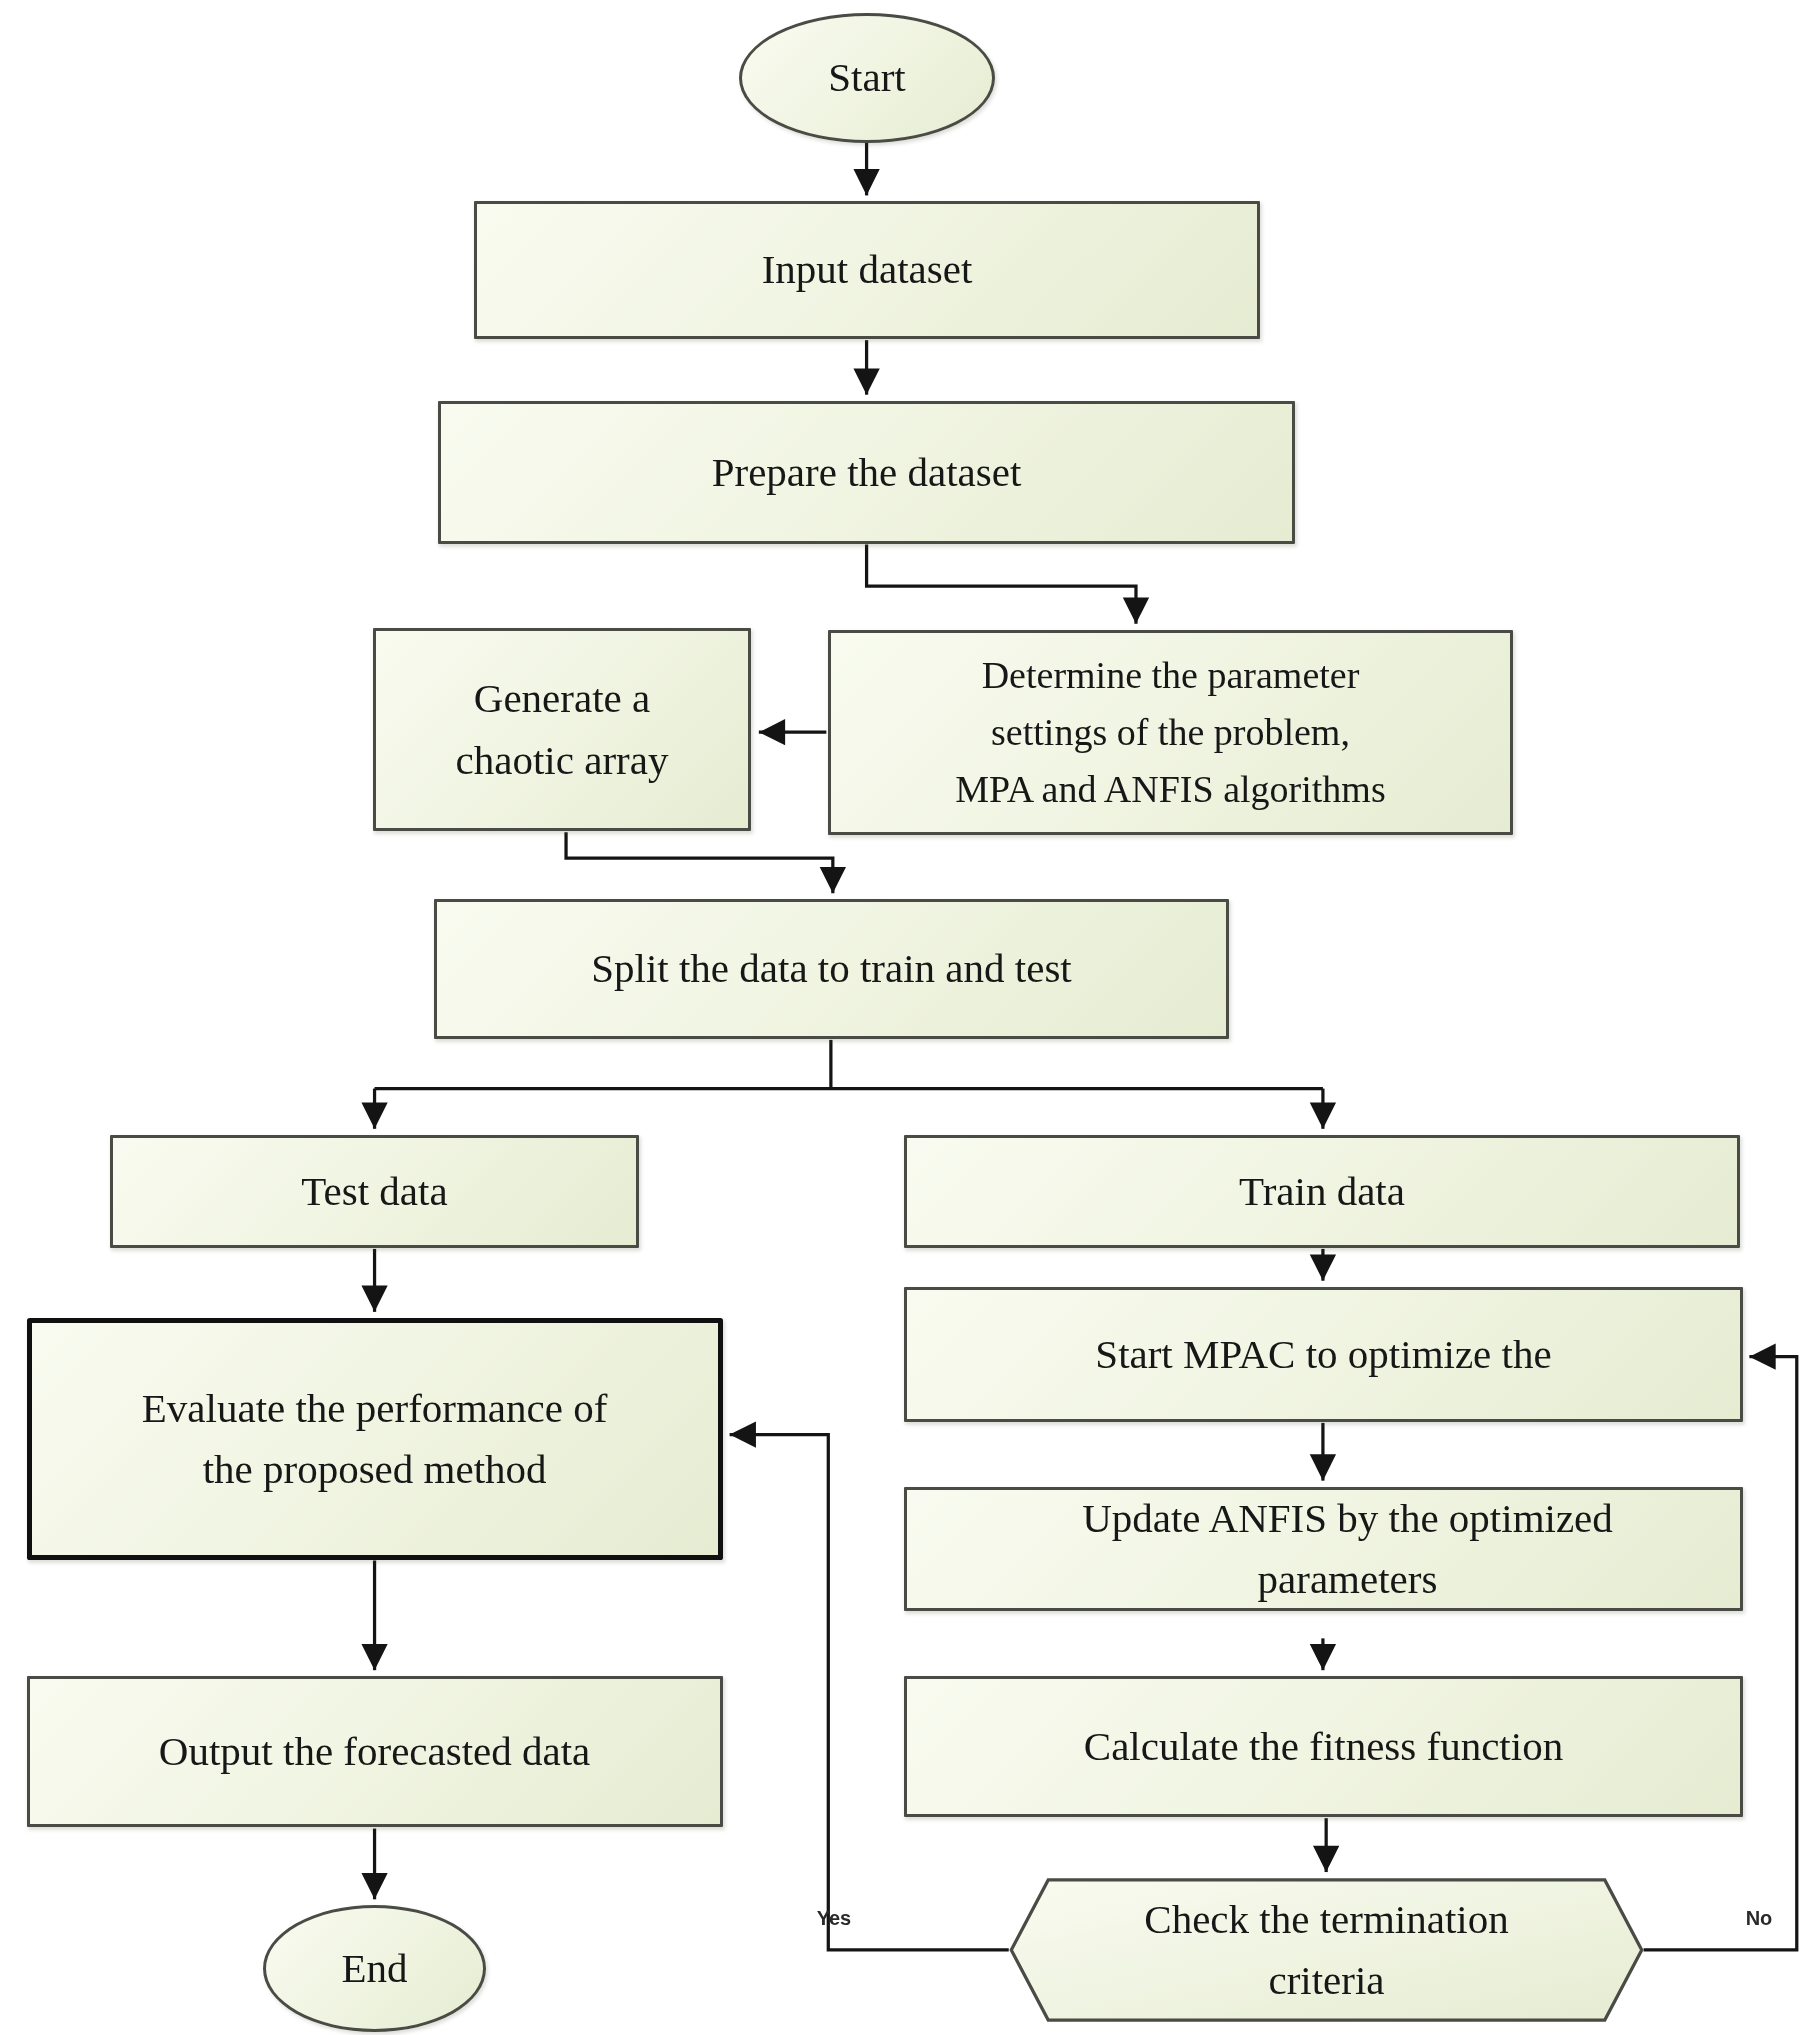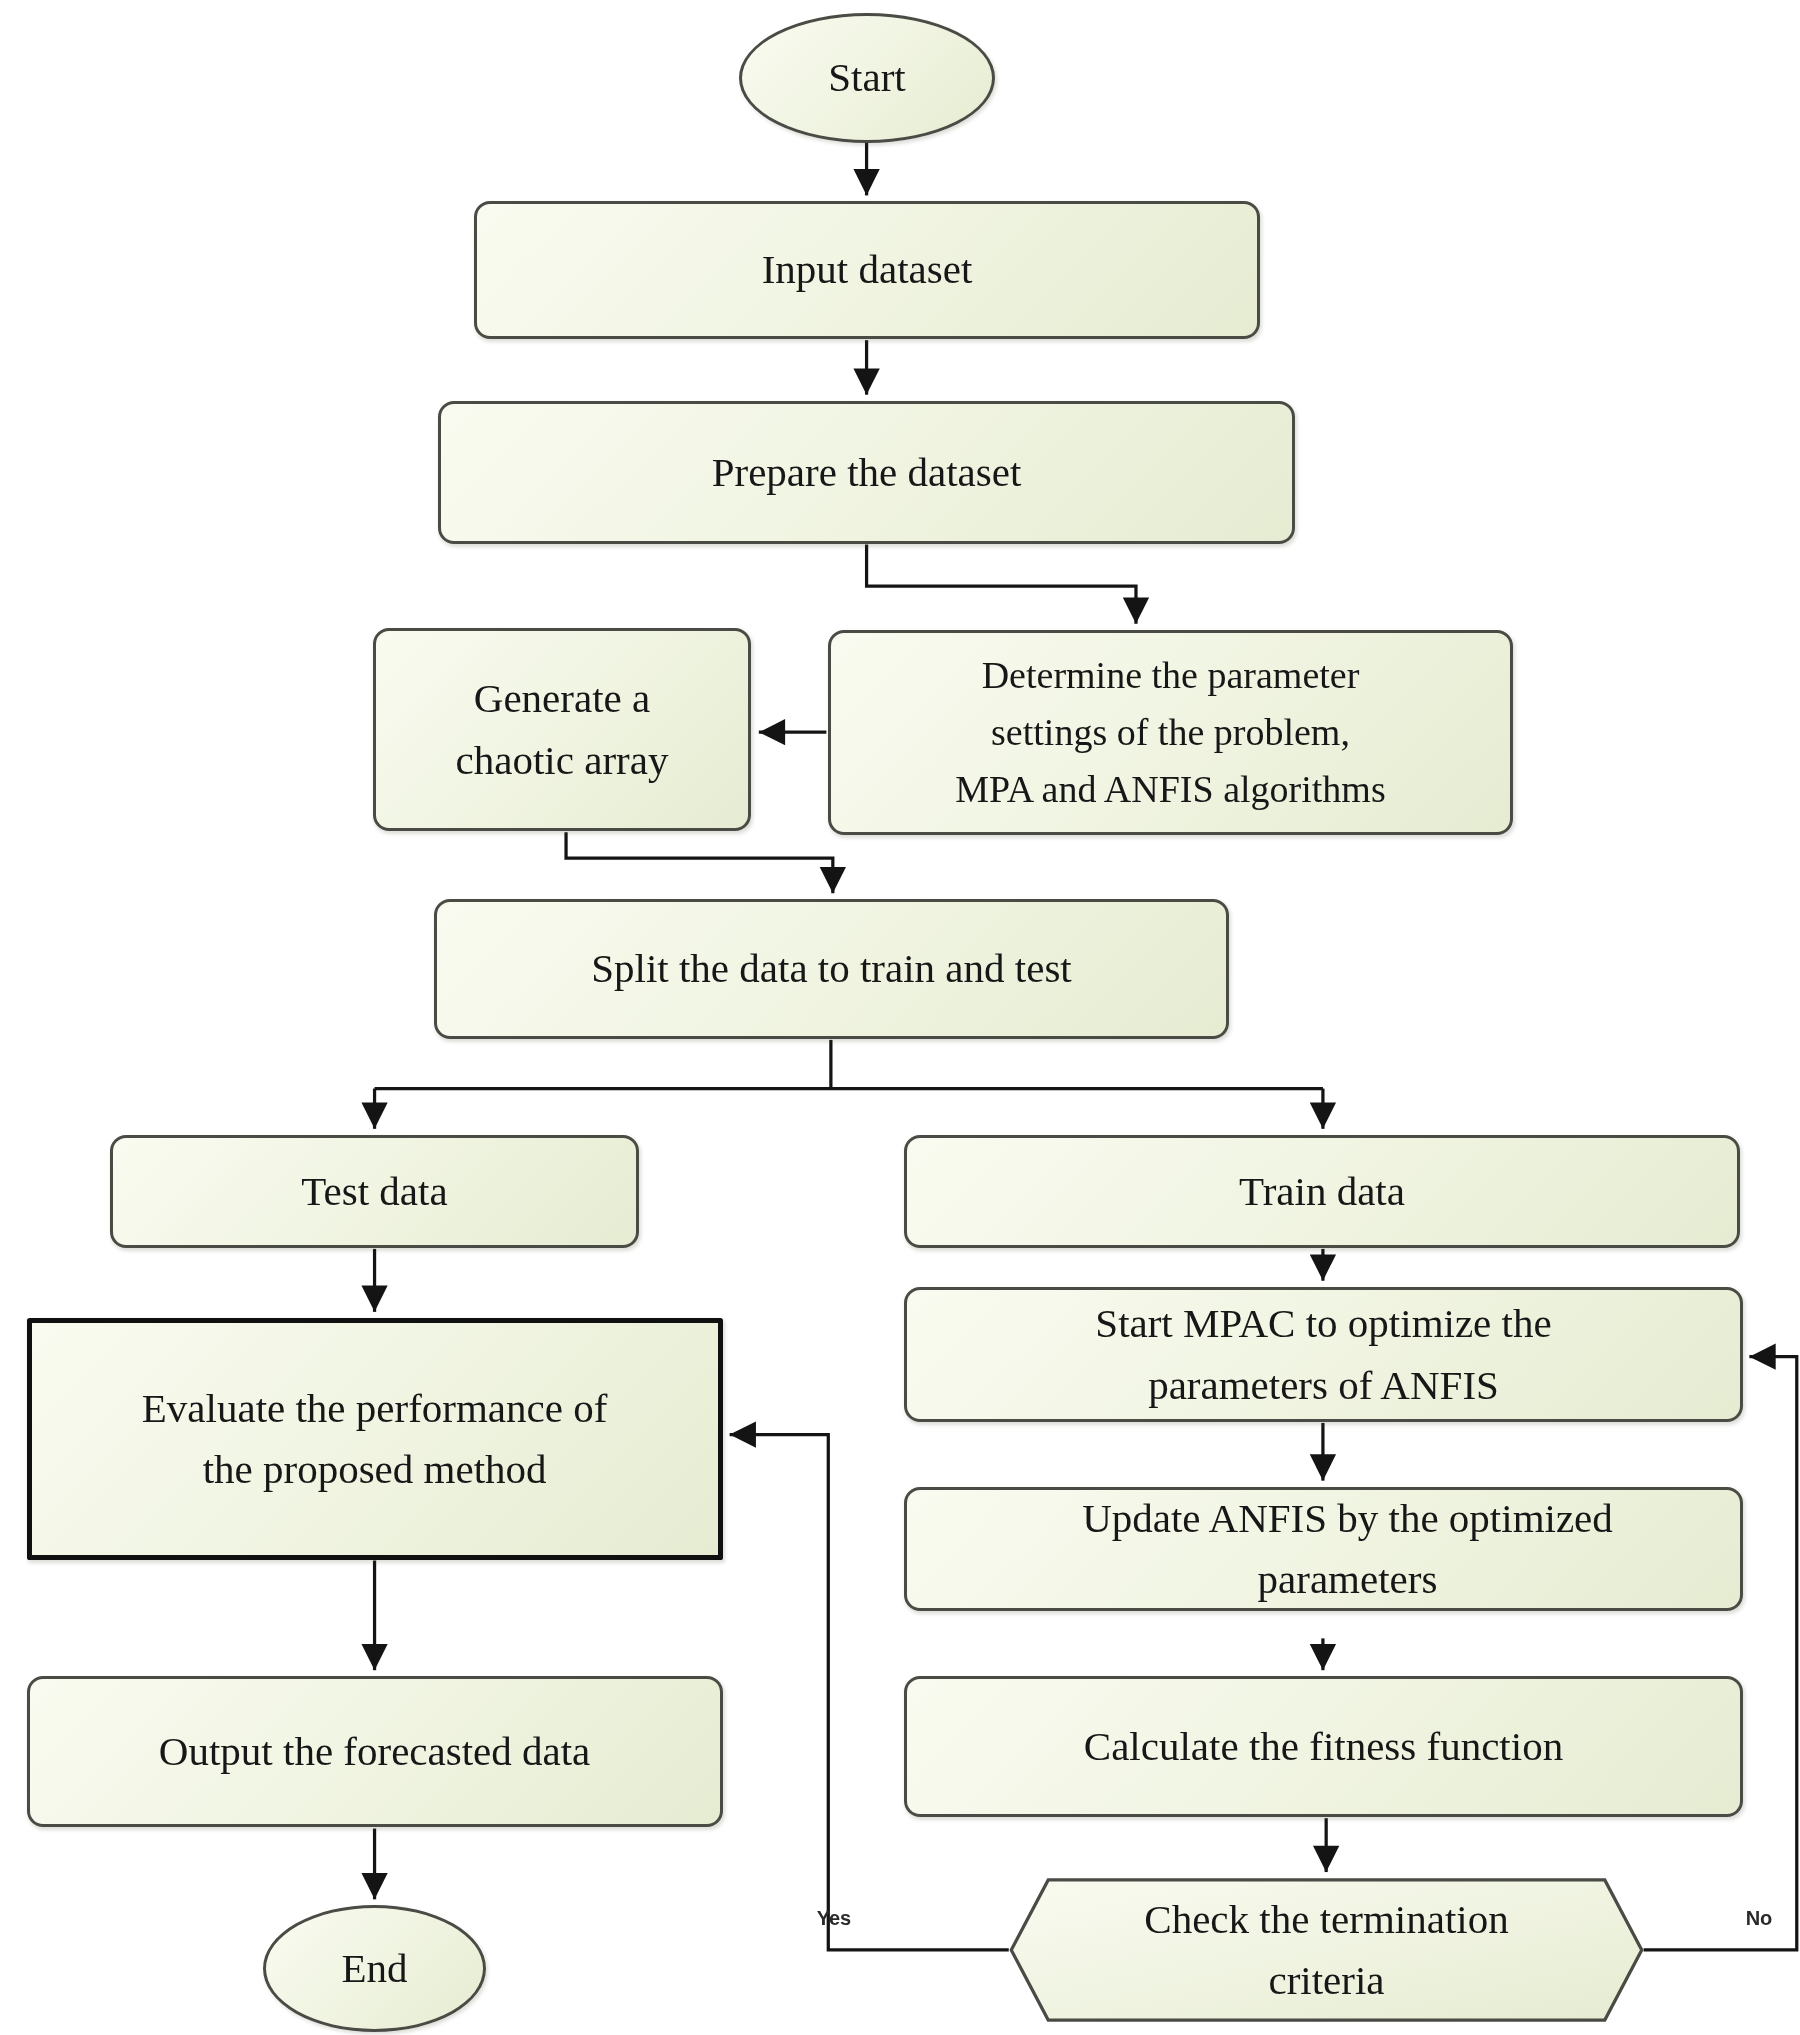--- a/index.html
+++ b/index.html
@@ -14,21 +14,21 @@
   }
   #edges{position:absolute;left:0;top:0;width:1800px;height:2035px;z-index:1;}
   .edge{stroke:#141414;stroke-width:5;fill:none;}
   .node{
     position:absolute;z-index:2;
     display:flex;align-items:center;justify-content:center;
     text-align:center;
     box-sizing:border-box;
     background:linear-gradient(135deg,#f9fbf0 0%,#f1f5e3 45%,#e6ecd2 100%);
     border:3.2px solid #4b4b45;
-    border-radius:16px;
+    border-radius:1px;
     font-size:41px;line-height:1.5;
     box-shadow:1.9px 2.6px 3.9px rgba(70,70,50,0.18);
   }
   .node .label{display:inline-block;}
   .node .line{display:block;}
   .ellipse{border-radius:50%;}
   .emphasis{border:5.8px solid #101010;border-radius:2.6px;}
   .hex{
     background:none;border:none;border-radius:0;box-shadow:none;
   }
@@ -122,21 +122,20 @@
     <span class="label">Output the forecasted data</span>
   </div>
 
   <div class="node ellipse" style="left:250px;top:1905px;width:223px;height:127px;">
     <span class="label">End</span>
   </div>
 
   <div class="node" style="left:891px;top:1287px;width:839px;height:135px;">
     <span class="label">
       <span class="line">Start MPAC to optimize the</span>
-      <span class="line">parameters of ANFIS</span>
     </span>
   </div>
 
   <div class="node" style="left:891px;top:1487px;width:839px;height:124px;padding-left:48px;">
     <span class="label">
       <span class="line">Update ANFIS by the optimized</span>
       <span class="line">parameters</span>
     </span>
   </div>
 

